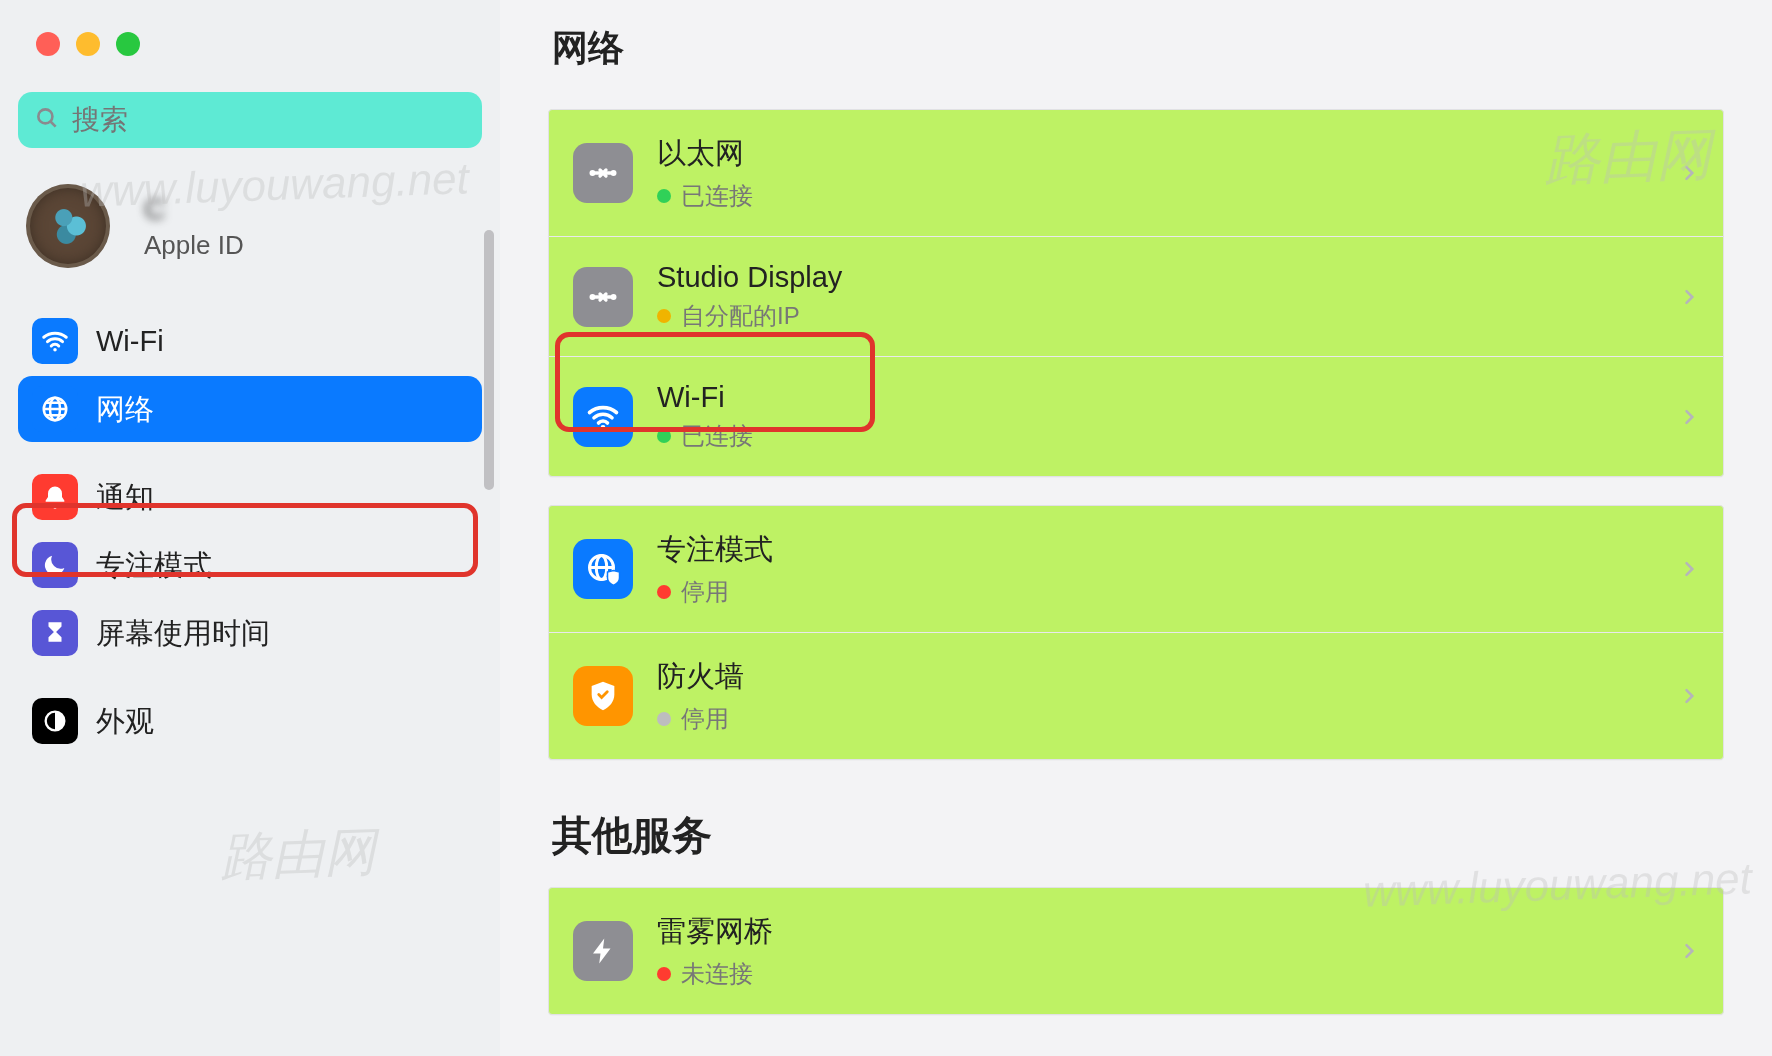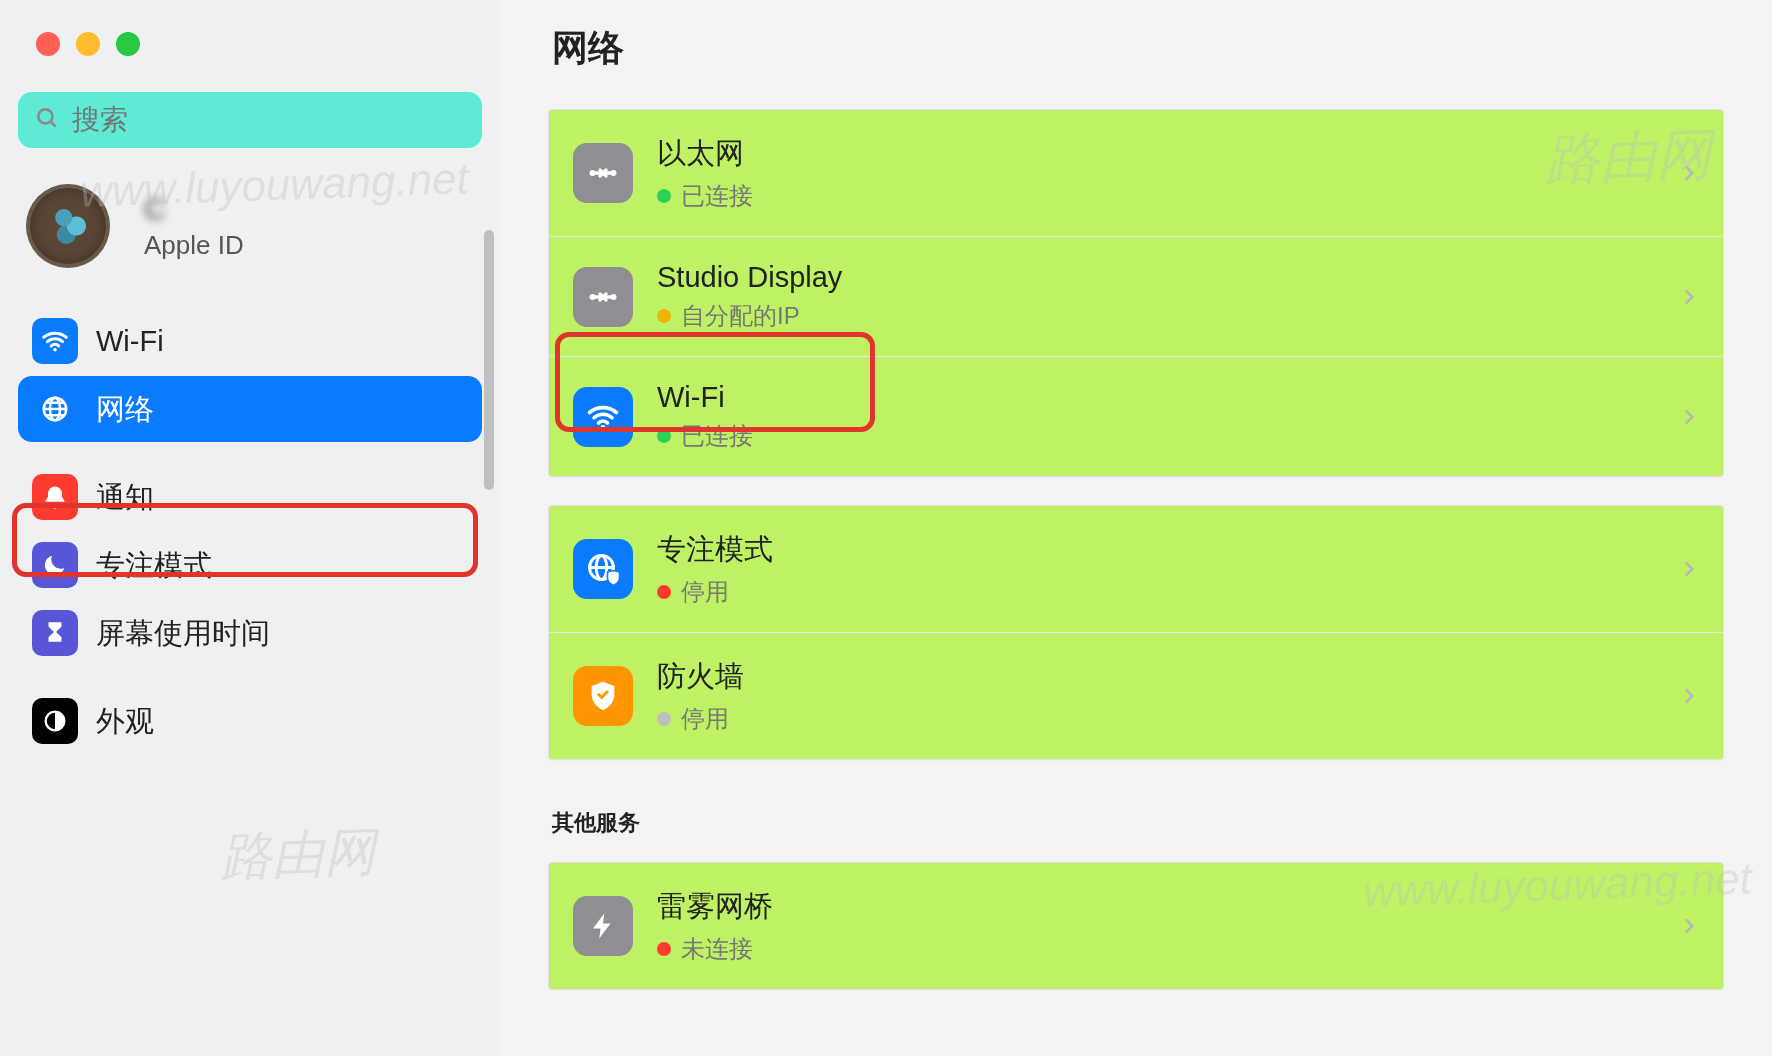--- a/index.html
+++ b/index.html
@@ -69,21 +69,21 @@
     white-space:nowrap; transform:rotate(-2deg); pointer-events:none; user-select:none;
     font-style:italic;
   }
 
   
   .content {
     flex:1; height:100%; padding: 24px 48px 0 48px; background:#f3f3f5; overflow:hidden;
     position:relative;
   }
   .content h1 { font-size:36px; font-weight:700; margin: 0 0 36px 4px; }
-  .content h2 { font-size:22px; font-weight:700; margin: 48px 0 24px 4px; }
+  .content h2 { font-size:40px; font-weight:700; margin: 48px 0 24px 4px; }
 
   .card {
     background:#bef264; border:1px solid #e1e1e4; border-radius:4px;
     box-shadow: 0 1px 0 rgba(0,0,0,.02);
   }
   .row {
     display:flex; align-items:center; gap:24px;
     padding: 24px 24px; position:relative;
   }
   .row + .row { border-top:1px solid #e9e9ec; }

